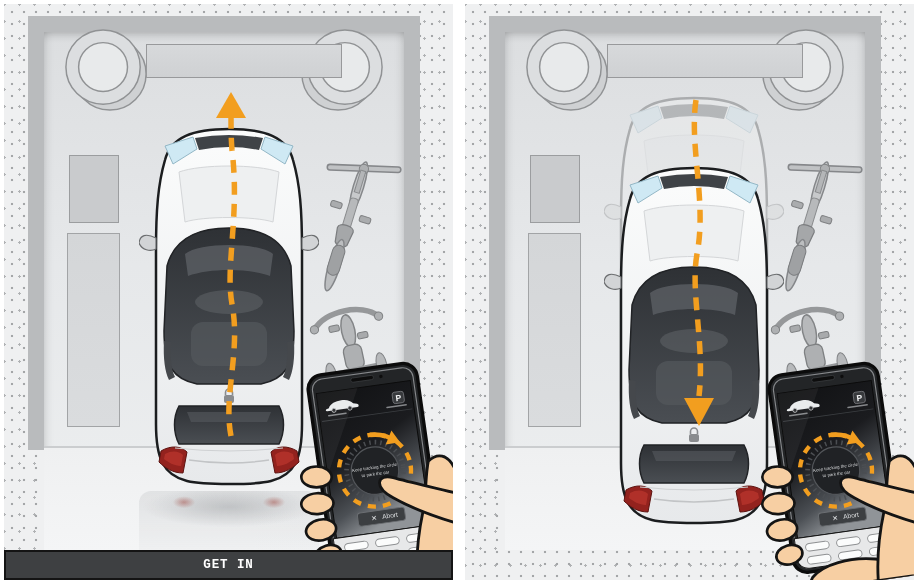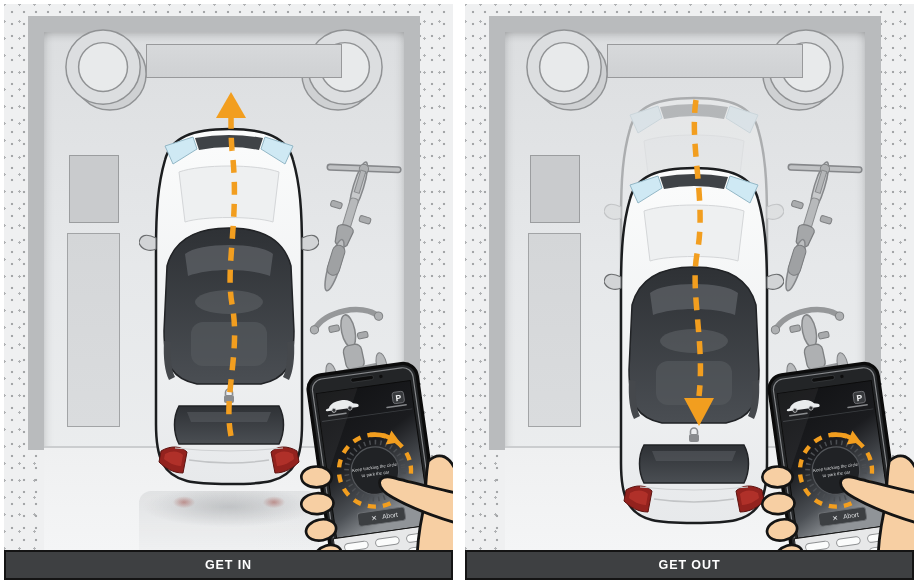--- a/index.html
+++ b/index.html
@@ -31,21 +31,21 @@
   .refl{position:absolute;left:135px;top:487px;width:180px;height:80px;border-radius:12px;
     background:
       radial-gradient(ellipse 15px 8px at 25% 14%,rgba(150,40,30,.40),rgba(150,40,30,0) 75%),
       radial-gradient(ellipse 15px 8px at 75% 14%,rgba(150,40,30,.40),rgba(150,40,30,0) 75%),
       radial-gradient(ellipse 120px 28px at 50% 20%,rgba(100,104,108,.28),rgba(100,104,108,0) 72%),
       linear-gradient(180deg,rgba(140,144,148,.16),rgba(140,144,148,0));}
   .route-svg{position:absolute;left:0;top:0;pointer-events:none;}
   .phone-wrap{position:absolute;left:288px;top:358px;width:166px;height:224px;transform:rotate(-8deg);}
   .bar{position:absolute;left:0;top:546px;width:100%;height:30px;background:#3e4042;
     border:2px solid #141414;box-sizing:border-box;display:flex;align-items:center;justify-content:center;
-    color:#ffffff;font-weight:bold;font-size:12.5px;letter-spacing:.9px;}
+    color:#ffffff;font-weight:bold;font-size:12.5px;letter-spacing:.9px;font-family:Liberation Mono, monospace;}
   svg text{font-family:"Liberation Sans",sans-serif;}
 </style>
 </head>
 <body>
 
 <svg width="0" height="0" style="position:absolute" aria-hidden="true">
   <defs>
     <linearGradient id="carBodyG" x1="0" y1="0" x2="0" y2="1">
       <stop offset="0" stop-color="#fbfcfc"></stop>
         <stop offset="1" stop-color="#e7e9eb"></stop>
@@ -238,18 +238,15 @@
       </svg>
     <svg class="route-svg" width="449" height="576" viewBox="0 0 449 576">
       <path d="M231,96 C224,142 242,198 232,250 C225,288 240,340 234,392" fill="none" stroke="#F29E1F" stroke-width="5.5" stroke-dasharray="13 9"></path>
       <polygon points="219,394 249,394 234,422" fill="#F29E1F"></polygon>
     </svg>
     <div class="phone-wrap">
       <svg width="166" height="224" viewBox="0 0 175 235" style="overflow:visible">
           <use href="#phone-hand"></use>
         </svg>
     </div>
-    <div class="bar">
-      <span>GET OUT</span>
-    </div>
   </section>
 
 </div>
 
 </body></html>

